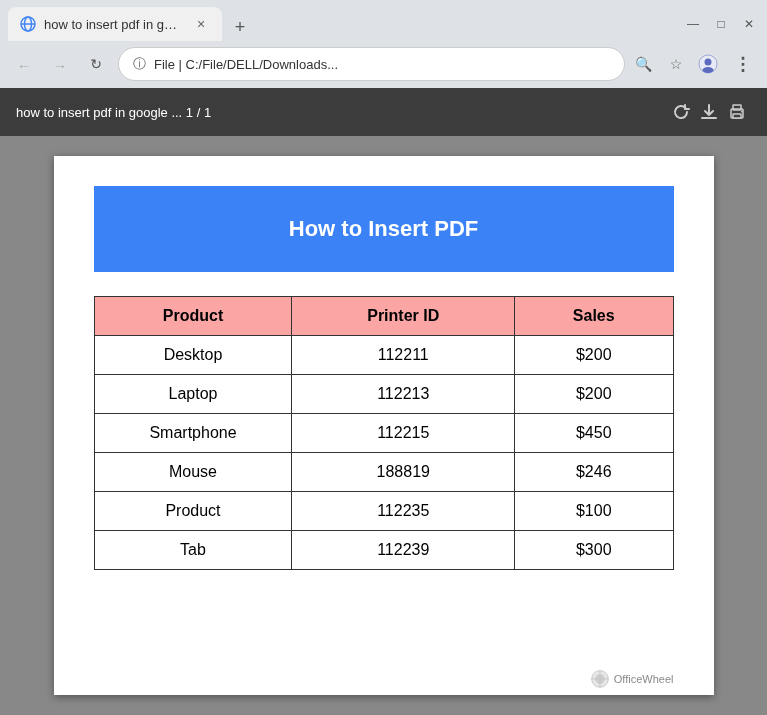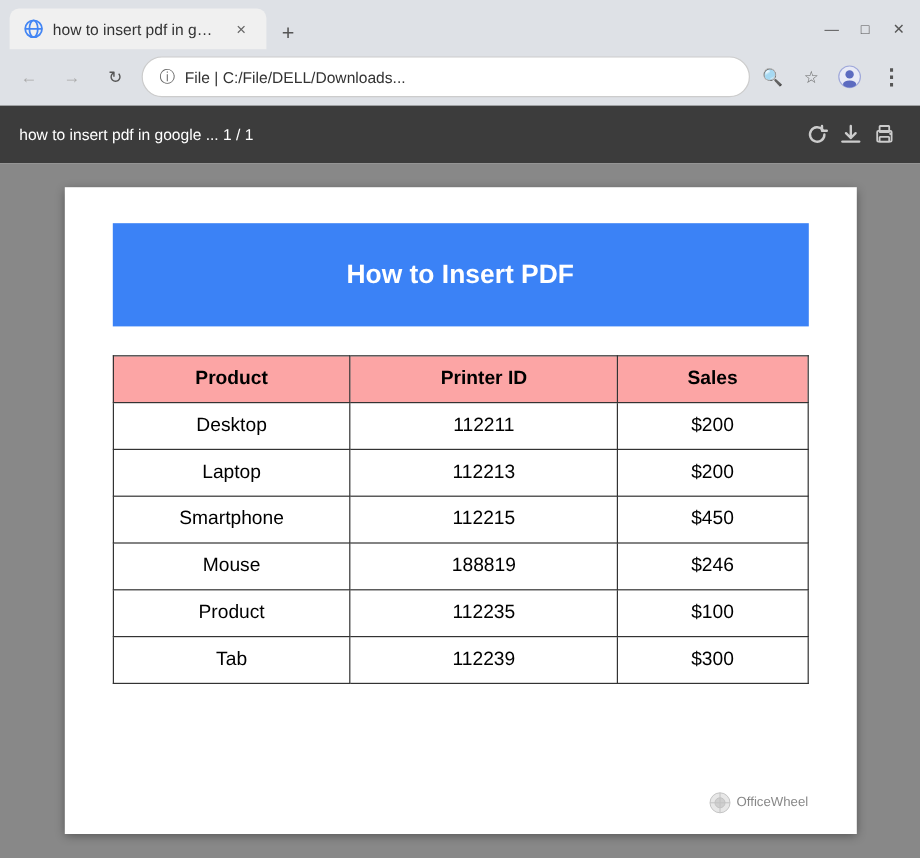--- a/index.html
+++ b/index.html
@@ -246,21 +246,21 @@
 
     .data-table td {
       padding: 10px 0;
       border: 1px solid #333;
       text-align: center;
       background: white;
     }
 
     .watermark {
       position: absolute;
-      bottom: 16px;
+      bottom: 6px;
       right: 40px;
       display: flex;
       align-items: center;
       gap: 4px;
       opacity: 0.7;
     }
 
     .watermark-icon {
       width: 20px;
       height: 20px;

